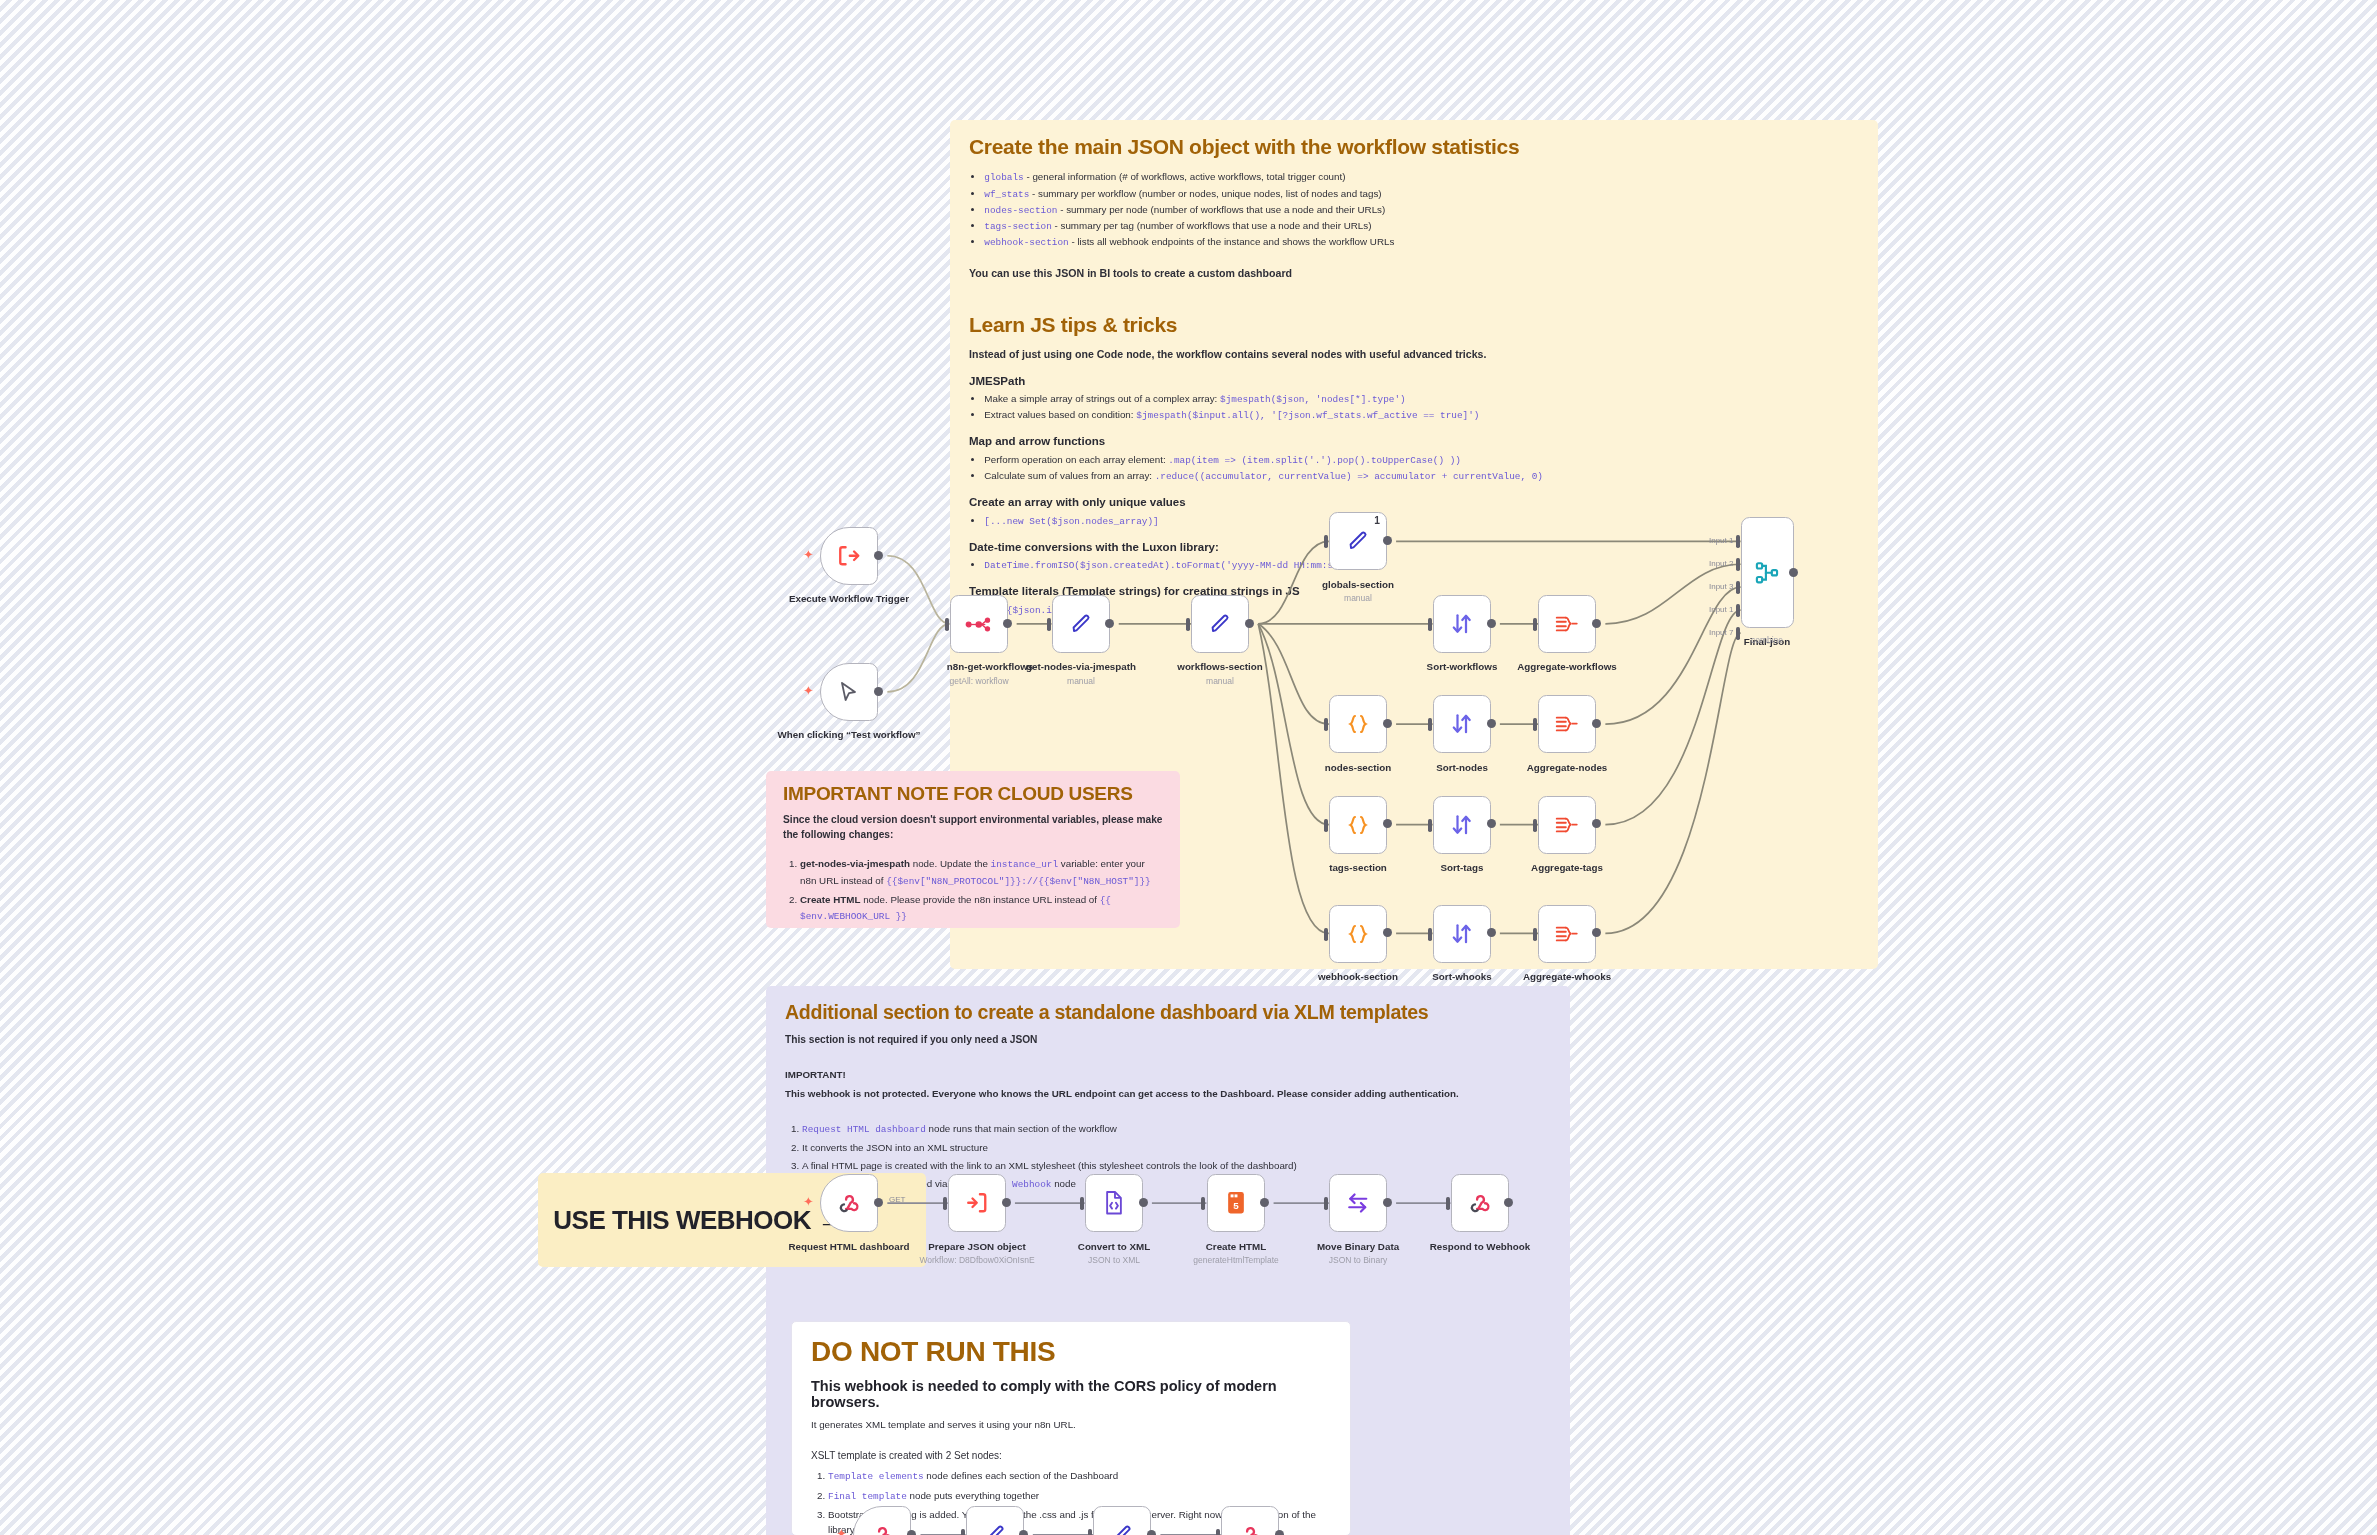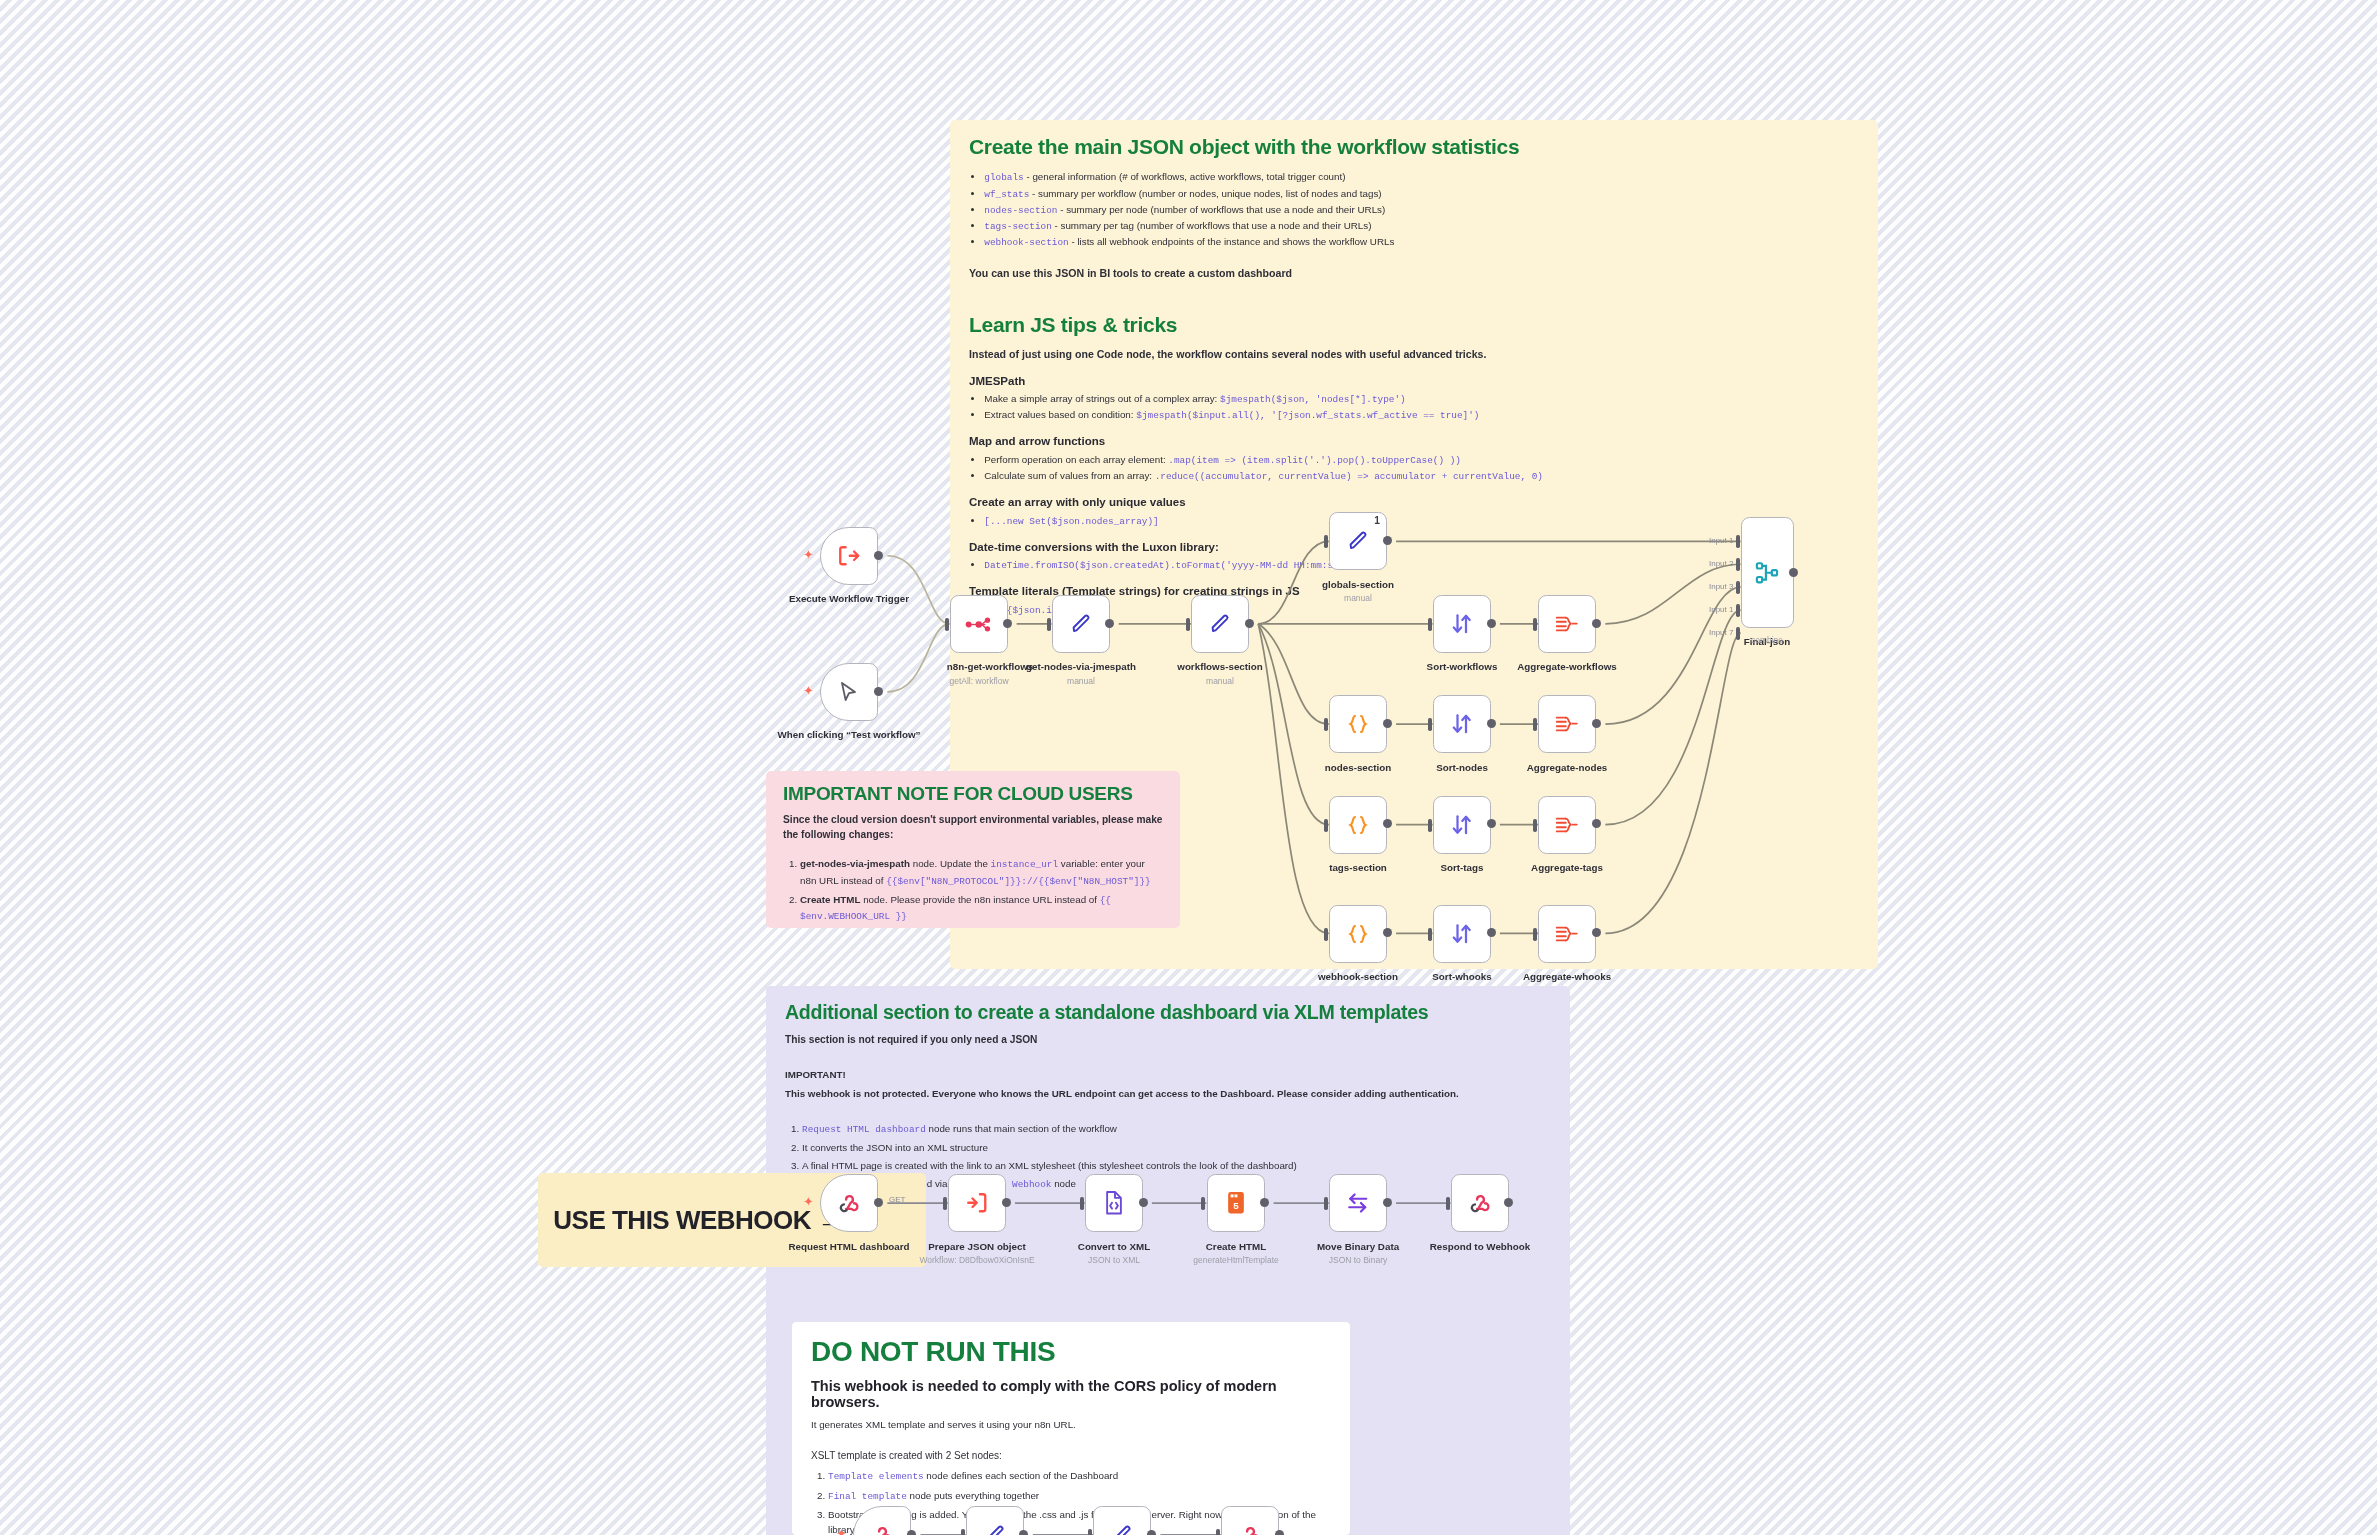--- a/index.html
+++ b/index.html
@@ -16,21 +16,21 @@
 
   
   .sticky{position:absolute;border-radius:5.1px;box-sizing:border-box;}
   .sticky.yellow{background:#fdf3d7;}
   .sticky.pink{background:#fbdbe2;}
   .sticky.purple{background:#e3e1f3;}
   .sticky.white{background:#ffffff;border:0.9px solid #e4e2ef;}
   .sticky.band{background:#fbeec4;}
 
   .note-body{padding:15.3px 19px;color:#2f2f38;}
-  .note-h1{font-size:21px;font-weight:700;letter-spacing:-0.3px;margin:0 0 10.2px 0;color:#15803d;}
+  .note-h1{font-size:21px;font-weight:700;letter-spacing:-0.3px;margin:0 0 10.2px 0;color:#a16207;}
   .note-h1.big{font-size:28px;font-weight:700;}
   .note-h2{font-size:13.6px;font-weight:700;margin:0 0 5.1px 0;color:#22222a;}
   .note-h3{font-size:11.5px;font-weight:700;margin:12px 0 4.3px 0;color:#2a2a33;}
   .note-p{font-size:10.6px;line-height:1.5;margin:0 0 5.1px 0;}
   .note-p.b{font-weight:700;}
   .note-ul{margin:0 0 3.4px 0;padding-left:15.3px;}
   .note-ul li{font-size:9.8px;line-height:1.62;margin:0;}
   .note-ol{margin:0;padding-left:17px;}
   .note-ol li{font-size:9.8px;line-height:1.55;margin:0 0 2.6px 0;}
   code,.code{font-family:"Liberation Mono", monospace;color:#6a59d6;font-size:9.4px;}

